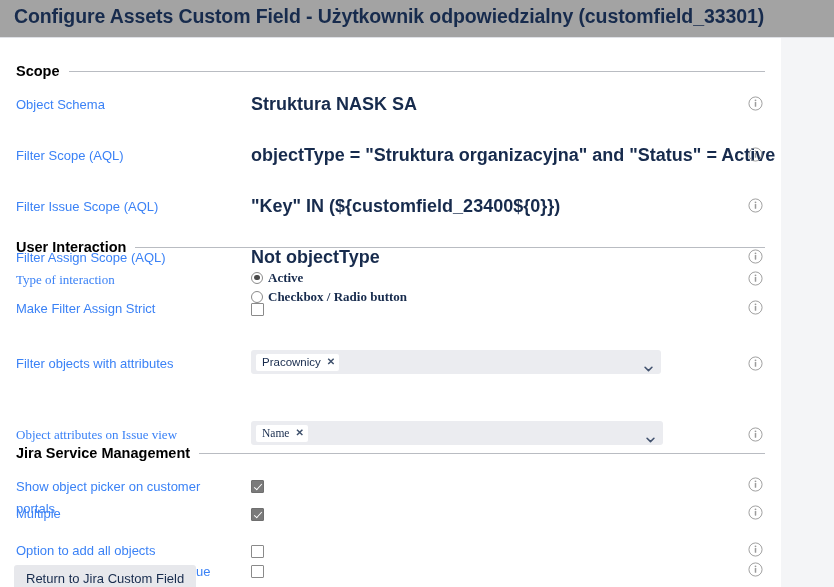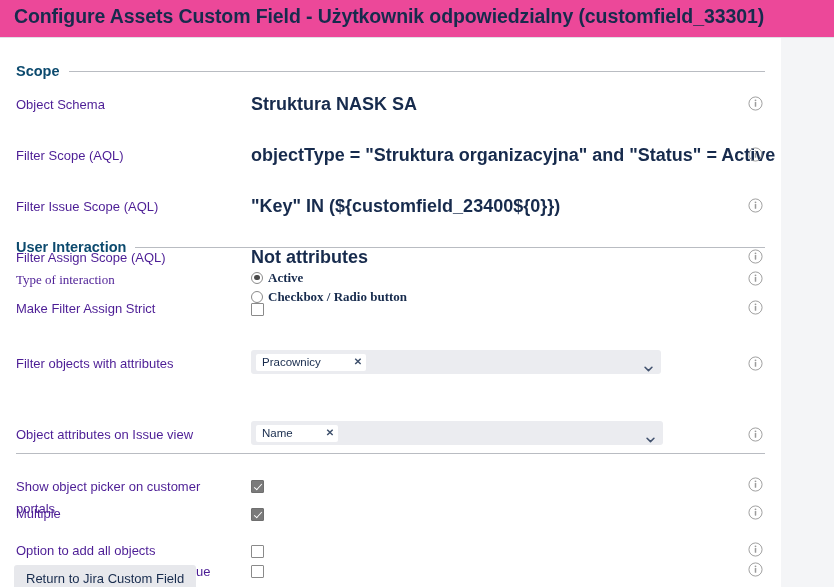--- a/index.html
+++ b/index.html
@@ -19,21 +19,21 @@
     width: 834px;
     height: 587px;
     background: #f4f5f7;
   }
   
   .header {
     position: absolute;
     left: 0; top: 0;
     width: 834px;
     height: 38px;
-    background: #ec4899;
+    background: #a3a3a3;
     border-bottom: 1px solid #dfe1e6;
     box-sizing: border-box;
   }
   .header-title {
     position: absolute;
     left: 14px;
     top: 5px;
     font-size: 19.5px;
     font-weight: bold;
     color: #172b4d;
@@ -69,41 +69,41 @@
     position: relative;
     height: 22px;
     margin-left: 16px;
     margin-right: 16px;
     display: flex;
     align-items: center;
   }
   .section-head .sh-text {
     font-size: 14.5px;
     font-weight: bold;
-    color: #0c4a6e;
+    color: #000000;
     white-space: nowrap;
     padding-right: 9px;
   }
   .section-head .sh-rule {
     flex: 1 1 auto;
     height: 1px;
     background: #b9bcc2;
   }
 
   
   .row {
     position: relative;
     height: 25px;
   }
   .row-label {
     position: absolute;
     left: 16px;
     top: 3px;
     font-size: 13px;
-    color: #4c1d95;
+    color: #3b82f6;
     line-height: 19px;
     width: 215px;
   }
   .row-label.two-line {
     line-height: 22px;
   }
   .row-value {
     position: absolute;
     left: 251px;
     top: 3px;
@@ -209,21 +209,20 @@
   .chip {
     display: inline-flex;
     align-items: center;
     height: 17px;
     background: #ffffff;
     border-radius: 2px;
     padding: 0 4px 0 6px;
     font-size: 11.5px;
     color: #172b4d;
     white-space: nowrap;
-    gap: 27px;
   }
   .chip-x {
     margin-left: 6px;
     font-size: 10px;
     font-weight: bold;
     color: #3d4f6b;
     line-height: 1;
   }
   .msel-caret {
     position: absolute;
@@ -300,21 +299,21 @@
             <svg viewBox="0 0 16 16" width="15" height="15" aria-hidden="true">
               <circle cx="8" cy="8" r="7" fill="none" stroke="#9b9b9b" stroke-width="1"></circle>
               <circle cx="8" cy="4.6" r="0.95" fill="#9b9b9b"></circle>
               <rect x="7.2" y="6.4" width="1.6" height="5" rx="0.6" fill="#9b9b9b"></rect>
             </svg>
           </span>
         </div>
 
         <div class="row" style="top:78px;">
           <div class="row-label">Filter Assign Scope (AQL)</div>
-          <div class="row-value">Not attributes</div>
+          <div class="row-value">Not objectType</div>
           <span class="info">
             <svg viewBox="0 0 16 16" width="15" height="15" aria-hidden="true">
               <circle cx="8" cy="8" r="7" fill="none" stroke="#9b9b9b" stroke-width="1"></circle>
               <circle cx="8" cy="4.6" r="0.95" fill="#9b9b9b"></circle>
               <rect x="7.2" y="6.4" width="1.6" height="5" rx="0.6" fill="#9b9b9b"></rect>
             </svg>
           </span>
         </div>
 
         <div class="row" style="top:104px;">
@@ -380,21 +379,21 @@
           </div>
           <span class="info" style="top:6px;">
             <svg viewBox="0 0 16 16" width="15" height="15" aria-hidden="true">
               <circle cx="8" cy="8" r="7" fill="none" stroke="#9b9b9b" stroke-width="1"></circle>
               <circle cx="8" cy="4.6" r="0.95" fill="#9b9b9b"></circle>
               <rect x="7.2" y="6.4" width="1.6" height="5" rx="0.6" fill="#9b9b9b"></rect>
             </svg>
           </span>
         </div>
 
-        <div class="row" style="top:84px;height:30px;">
+        <div class="row" style="top:84px;height:30px;font-family:Liberation Serif, serif;">
           <div class="row-label" style="top:4px;">Object attributes on Issue view</div>
           <div class="row-control" style="top:0px;width:412px;">
             <div class="msel">
               <span class="chip">
                 <span>Name</span>
                 <span class="chip-x">✕</span>
               </span>
               <span class="msel-caret">
                 <svg viewBox="0 0 10 7" width="9" height="6" aria-hidden="true">
                   <path d="M1 1.4 L5 5.4 L9 1.4" fill="none" stroke="#42526e" stroke-width="1.8" stroke-linecap="round" stroke-linejoin="round"></path>
@@ -437,20 +436,21 @@
               <rect x="7.2" y="6.4" width="1.6" height="5" rx="0.6" fill="#9b9b9b"></rect>
             </svg>
           </span>
         </div>
 
       </div>
     </div>
 
     <div class="section" style="top:404px;">
       <div class="section-head">
+        <span class="sh-text">Jira Service Management</span>
         <span class="sh-rule"></span>
       </div>
 
       <div style="position:relative;height:100px;margin-top:9px;">
 
         <div class="row" style="top:0px;height:42px;">
           <div class="row-label two-line" style="width:200px;">Show object picker on customer portals</div>
           <div class="row-control" style="top:4px;">
             <span class="cb checked"></span>
           </div>

